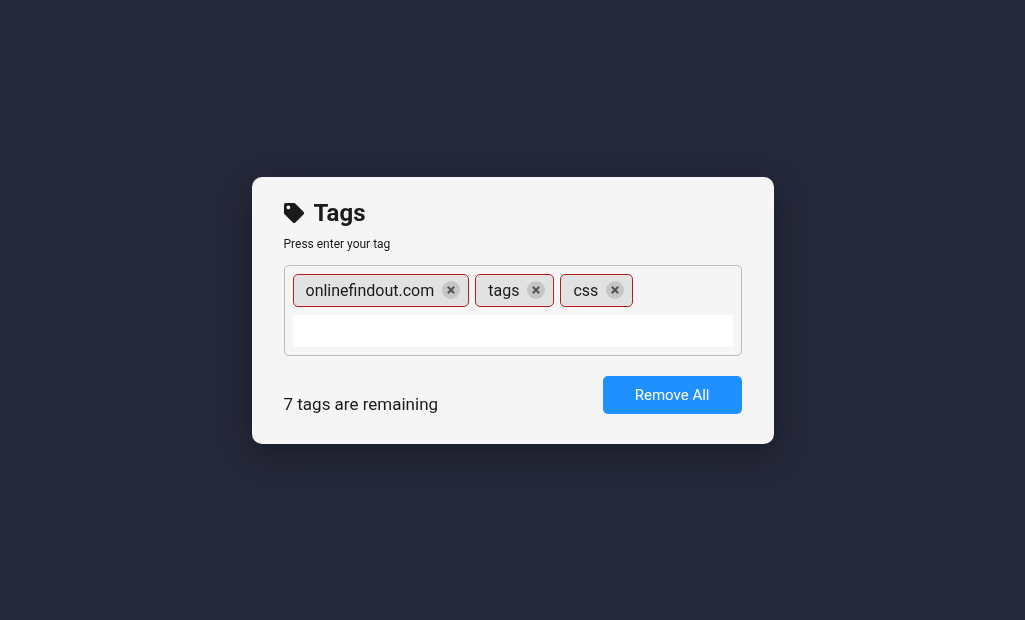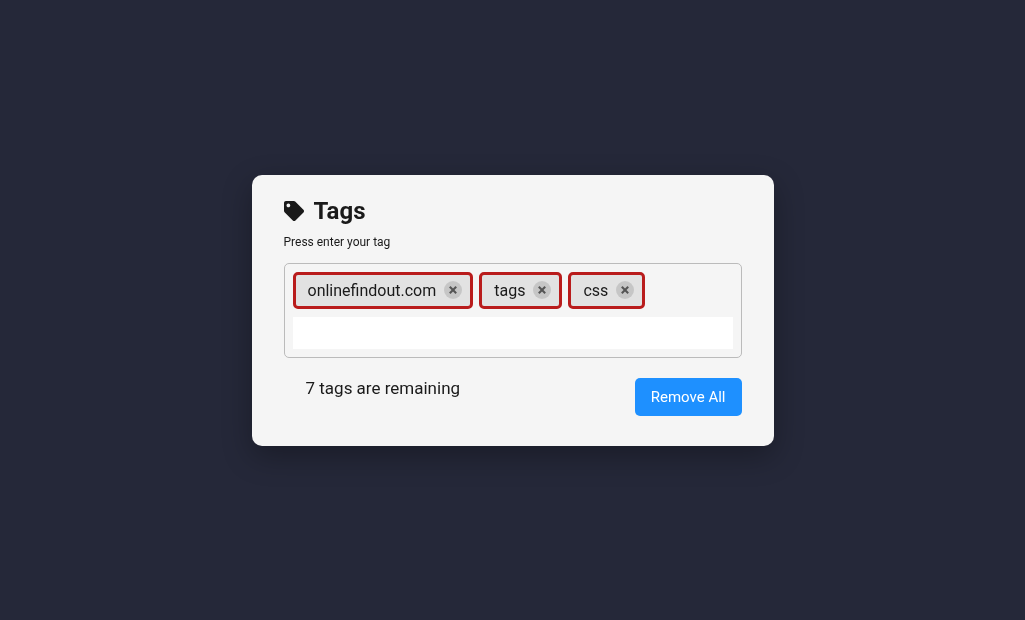--- a/index.html
+++ b/index.html
@@ -50,21 +50,21 @@
       padding: 8px 8px 8px 8px;
       display: flex;
       flex-wrap: wrap;
       gap: 6px;
       align-items: center;
     }
     .tag {
       display: inline-flex;
       align-items: center;
       background: #e2e2e2;
-      border: 3px solid #b91c1c;
+      border: 1px solid #b91c1c;
       border-radius: 5px;
       padding: 6px 8px 6px 12px;
       gap: 8px;
       font-size: 16px;
       color: #1a1a1a;
     }
     .remove-tag {
       background: rgba(0,0,0,0.12);
       width: 18px;
       height: 18px;
@@ -86,35 +86,34 @@
       height: 32px;
       border: none;
       outline: none;
       background: #fff;
       font-size: 15px;
       padding: 0 5px;
       margin-top: 2px;
     }
     .details {
       display: flex;
-      align-items: flex-start;
+      align-items: flex-end;
       justify-content: space-between;
       margin-top: 20px;
-      margin-left: 22px;
     }
     .details p.remaining {
       font-size: 17px;
       color: #1a1a1a;
     }
     .remove-all-btn {
       background: #1e90ff;
       color: #fff;
       border: none;
       border-radius: 5px;
-      padding: 10px 16px;
+      padding: 10px 32px;
       font-size: 15px;
       cursor: pointer;
       font-family: inherit;
     }
   </style>
 </head>
 <body>
 
 <div class="wrapper">
   <div class="title">

